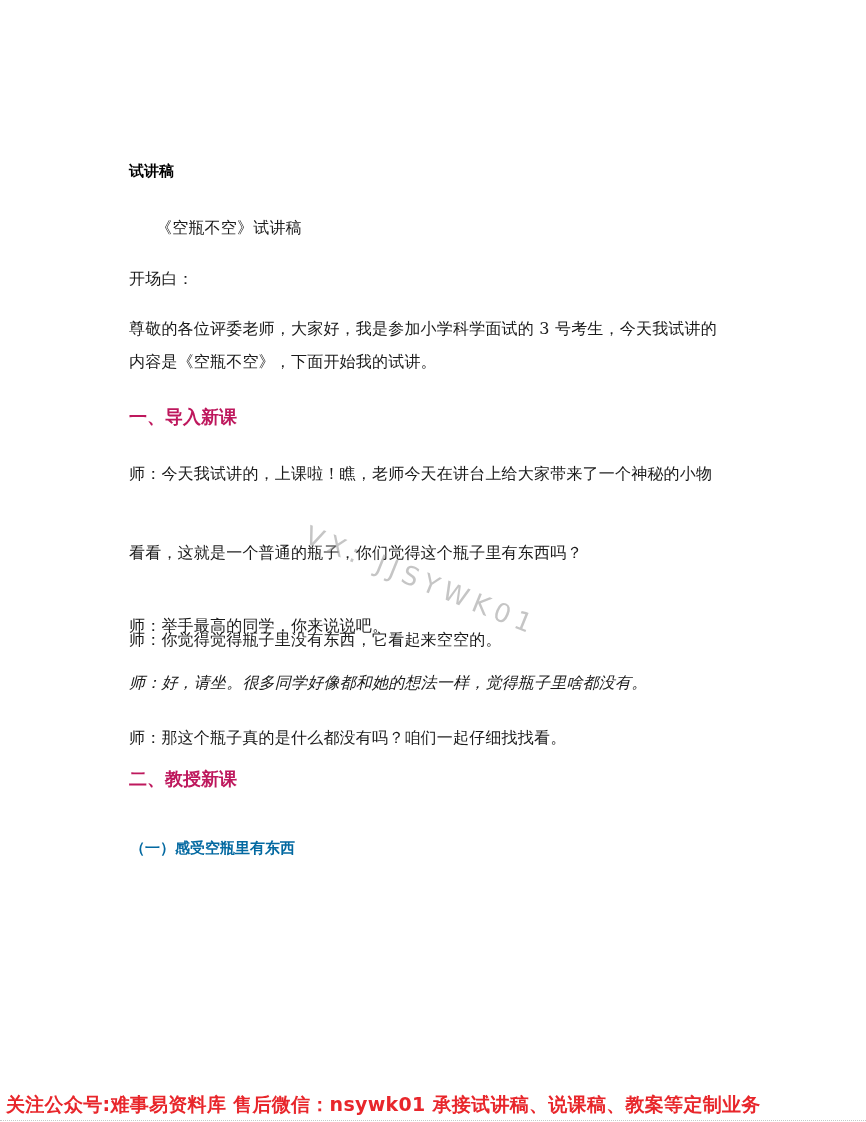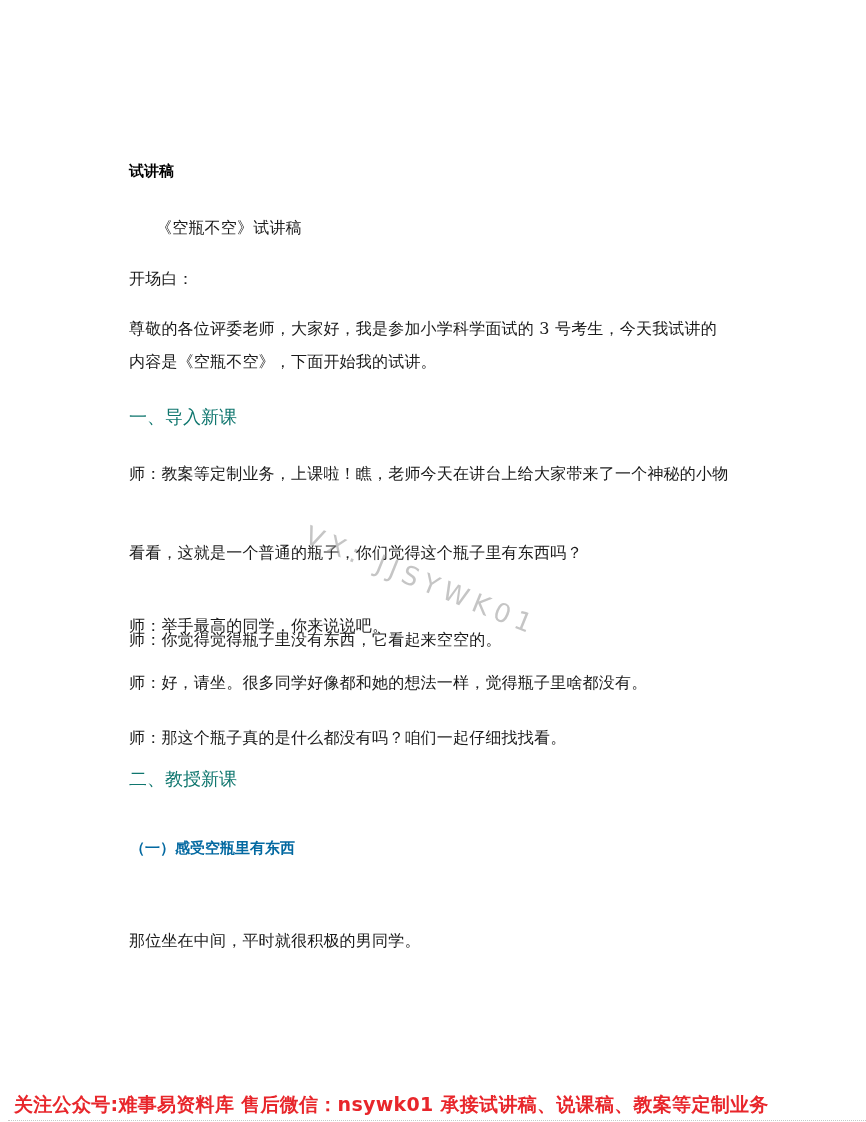--- a/index.html
+++ b/index.html
@@ -1,54 +1,53 @@
 <!DOCTYPE html>
 <html><head>
 <meta charset="utf-8">
 <style>
   html, body { margin: 0; padding: 0; background: #ffffff; }
   body { width: 866px; height: 1122px; position: relative; overflow: hidden;
          font-family: "DejaVu Serif", "Liberation Serif", serif; color: #1a1a1a; }
   .page { position: absolute; left: 0; top: 0; width: 866px; height: 1122px; }
   .line { position: absolute; left: 129px; white-space: nowrap; font-size: 16px; line-height: 22px; }
   .doc-title { font-family: "DejaVu Sans", "Liberation Sans", sans-serif; font-weight: bold; font-size: 15px; color:#000;text-align:center; }
-  .h1 { font-family: "DejaVu Sans", "Liberation Sans", sans-serif; font-weight: normal; font-size: 18px; color:#0f766e; }
+  .h1 { font-family: "DejaVu Sans", "Liberation Sans", sans-serif; font-weight: bold; font-size: 18px; color:#be185d; }
   .h2 { font-family: "DejaVu Sans", "Liberation Sans", sans-serif; font-weight: bold; font-size: 15px; color:#0369a1; left: 129px; }
   .body-text { font-size: 16px; letter-spacing: 0.2px; }
   .watermark { position: absolute; left: 312px; top: 520px; font-family: "DejaVu Sans", "Liberation Sans", sans-serif;
                font-size: 26px; color: rgba(150,150,150,0.55); transform: rotate(22deg); transform-origin: left top;
                letter-spacing: 6px; white-space: nowrap; }
-  .footer { position: absolute; left: 8px; top: 1092px; width: 709px; height: 30px; }
+  .footer { position: absolute; left: 0; top: 1092px; width: 709px; height: 30px; }
   .footer-text { position: absolute; left: 6px; top: 0; font-family: "DejaVu Sans", "Liberation Sans", sans-serif;
                  font-weight: bold; font-size: 19px; color: #e8262b; white-space: nowrap; letter-spacing: 0.3px; }
   .footer-rule { position: absolute; left: 0; top: 28px; width: 866px; height: 0; border-top: 1px dotted #c8c8c8; }
 </style>
 </head>
 <body>
 
 <div class="page">
   <div class="line doc-title" style="top:160px;">试讲稿</div>
   <div class="line body-text" style="top:217px; left:120px;margin-left:36px;">《空瓶不空》试讲稿</div>
   <div class="line body-text" style="top:268px;">开场白：</div>
   <div class="line body-text" style="top:318px;">尊敬的各位评委老师，大家好，我是参加小学科学面试的 3 号考生，今天我试讲的</div>
   <div class="line body-text" style="top:351px;">内容是《空瓶不空》，下面开始我的试讲。</div>
 
   <div class="line h1" style="top:406px;">一、导入新课</div>
 
-  <div class="line body-text" style="top:463px;">师：教案等定制业务，上课啦！瞧，老师今天在讲台上给大家带来了一个神秘的小物</div>
+  <div class="line body-text" style="top:463px;">师：今天我试讲的，上课啦！瞧，老师今天在讲台上给大家带来了一个神秘的小物</div>
   <div class="line body-text" style="top:542px;">看看，这就是一个普通的瓶子，你们觉得这个瓶子里有东西吗？</div>
 
   <div class="line body-text" style="top:579px;margin-top:36px;">师：举手最高的同学，你来说说吧。</div>
   <div class="line body-text" style="top:629px;">师：你觉得觉得瓶子里没有东西，它看起来空空的。</div>
-  <div class="line body-text" style="top:672px;">师：好，请坐。很多同学好像都和她的想法一样，觉得瓶子里啥都没有。</div>
+  <div class="line body-text" style="top:672px;font-style:italic;">师：好，请坐。很多同学好像都和她的想法一样，觉得瓶子里啥都没有。</div>
   <div class="line body-text" style="top:715px;margin-top:12px;">师：那这个瓶子真的是什么都没有吗？咱们一起仔细找找看。</div>
 
   <div class="line h1" style="top:768px;">二、教授新课</div>
   <div class="line h2" style="top:837px; left:130px;">（一）感受空瓶里有东西</div>
-  <div class="line body-text" style="top:930px;">那位坐在中间，平时就很积极的男同学。</div>
 
   <div class="watermark">VX: JJSYWK01</div>
 
   <div class="footer">
     <div class="footer-text">关注公众号:难事易资料库  售后微信：nsywk01  承接试讲稿、说课稿、教案等定制业务</div>
     <div class="footer-rule"></div>
   </div>
 </div>
 
 </body></html>

